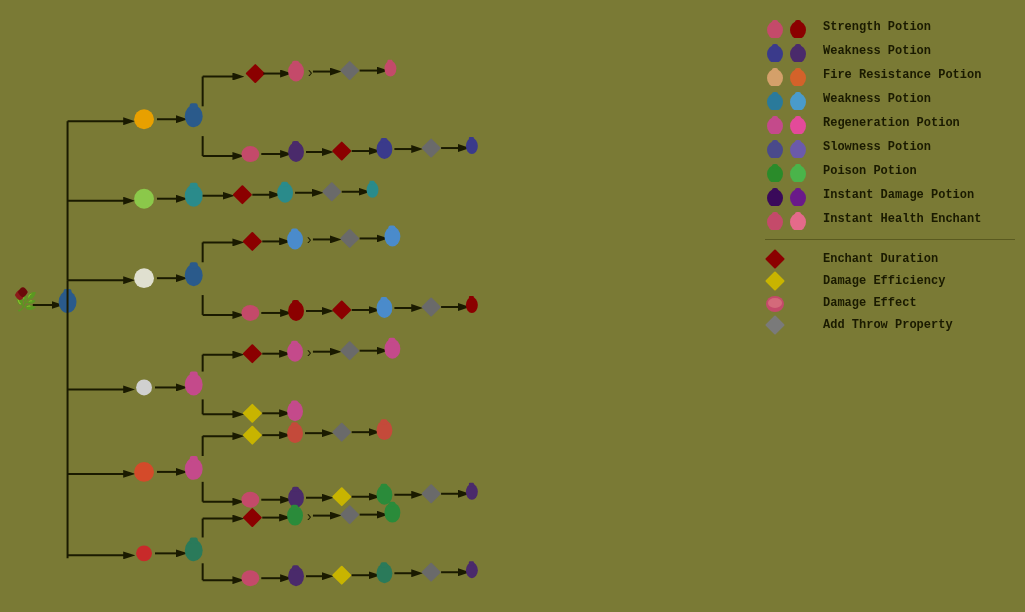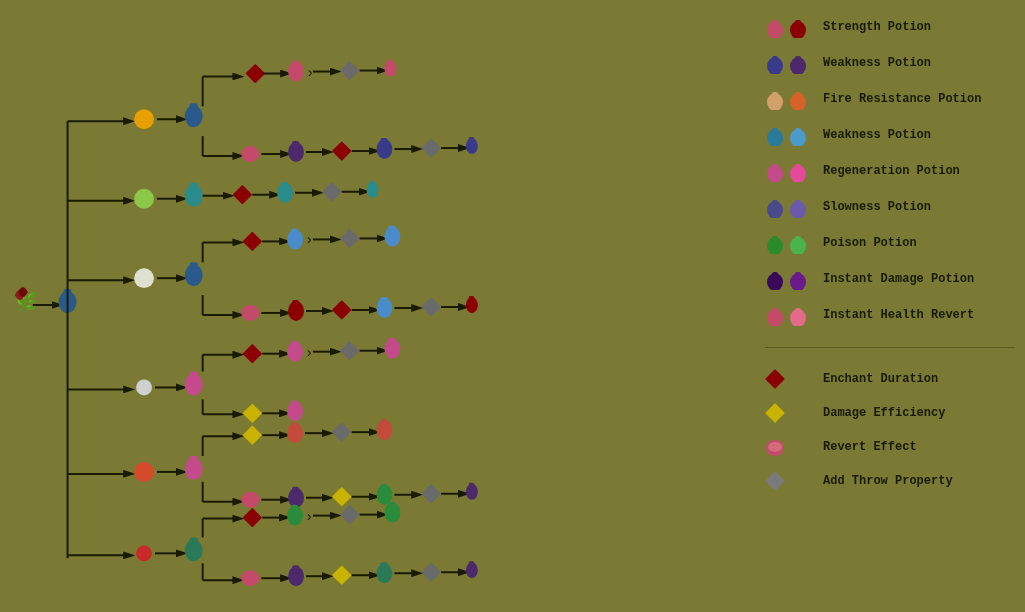--- a/index.html
+++ b/index.html
@@ -22,21 +22,21 @@
       flex: 1;
       position: relative;
       padding: 10px;
     }
 
     .right-panel {
       width: 270px;
       padding: 15px 10px;
       display: flex;
       flex-direction: column;
-      gap: 12px;
+      gap: 0;
     }
 
     
     .legend-item {
       display: flex;
       align-items: center;
       gap: 8px;
       margin: 1px 0;
     }
 
@@ -433,21 +433,21 @@
       <div class="legend-icon-pair">
         <svg width="20" height="22" viewBox="0 0 20 22">
           <ellipse cx="10" cy="14" rx="8" ry="9" fill="#c44a6a"></ellipse>
           <rect x="7" y="4" width="6" height="5" rx="2" fill="#c44a6a"></rect>
         </svg>
         <svg width="20" height="22" viewBox="0 0 20 22">
           <ellipse cx="10" cy="14" rx="8" ry="9" fill="#e46a8a"></ellipse>
           <rect x="7" y="4" width="6" height="5" rx="2" fill="#e46a8a"></rect>
         </svg>
       </div>
-      <span class="legend-text">Instant Health Revert</span>
+      <span class="legend-text">Instant Health Enchant</span>
     </div>
 
     <div class="right-divider"></div>
 
     <div class="legend-item">
       <div class="legend-icon-pair">
         <svg width="20" height="20" viewBox="0 0 20 20">
           <rect x="3" y="3" width="14" height="14" rx="1" fill="#8b0000" transform="rotate(45 10 10)"></rect>
         </svg>
       </div>
@@ -463,21 +463,21 @@
       <span class="legend-text">Damage Efficiency</span>
     </div>
 
     <div class="legend-item">
       <div class="legend-icon-pair">
         <svg width="20" height="20" viewBox="0 0 20 20">
           <ellipse cx="10" cy="11" rx="9" ry="8" fill="#c44a6a"></ellipse>
           <ellipse cx="10" cy="10" rx="7" ry="5" fill="#d46a7a"></ellipse>
         </svg>
       </div>
-      <span class="legend-text">Revert Effect</span>
+      <span class="legend-text">Damage Effect</span>
     </div>
 
     <div class="legend-item">
       <div class="legend-icon-pair">
         <svg width="20" height="20" viewBox="0 0 20 20">
           <rect x="3" y="3" width="14" height="14" rx="1" fill="#7a7a7a" transform="rotate(45 10 10)"></rect>
         </svg>
       </div>
       <span class="legend-text">Add Throw Property</span>
     </div>

